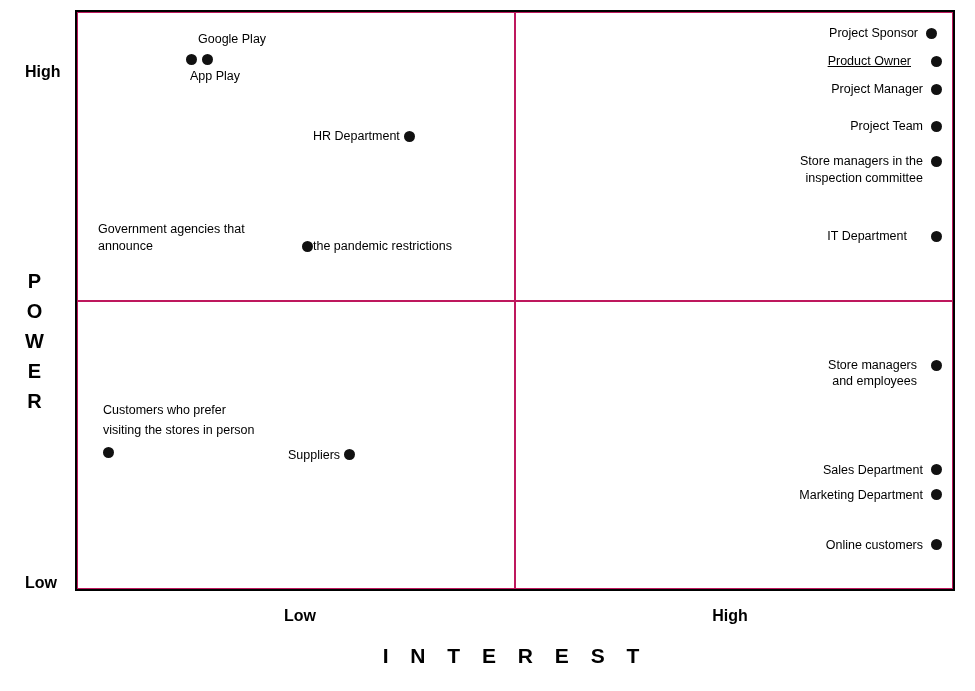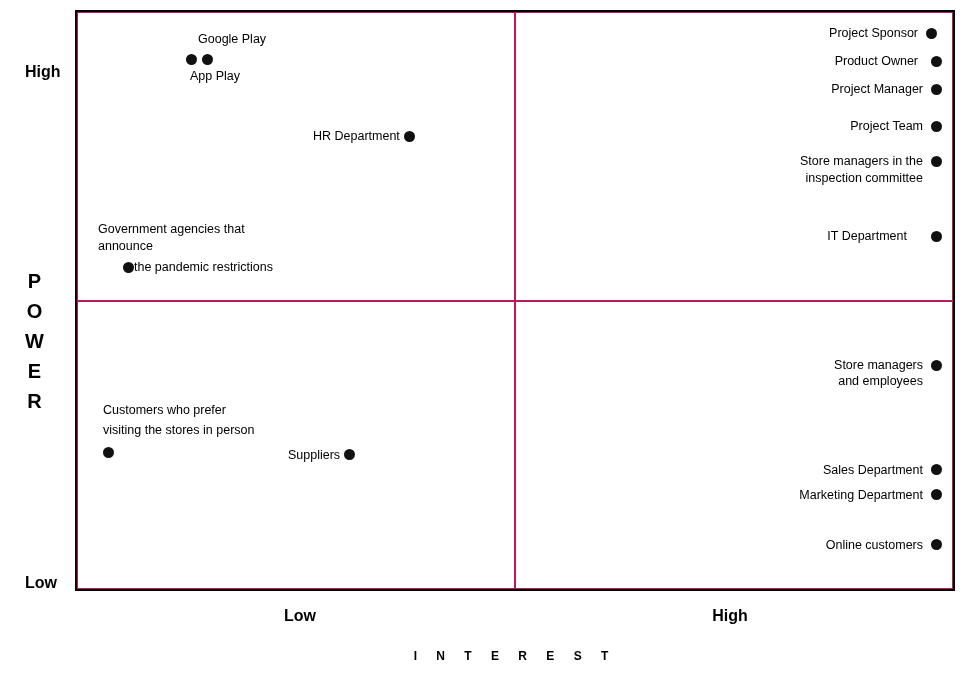--- a/index.html
+++ b/index.html
@@ -77,21 +77,21 @@
     }
 
     .x-axis-label-row {
       display: flex;
       justify-content: center;
       height: 30px;
       align-items: center;
     }
 
     .x-axis-label {
-      font-size: 12px;
+      font-size: 21px;
       font-weight: bold;
       letter-spacing: 8px;
     }
 
     .stakeholder {
       position: absolute;
       display: flex;
       align-items: center;
       gap: 4px;
       font-size: 12.5px;
@@ -192,39 +192,39 @@
               <span style="position:absolute; top:22px; left:-2px;"><span class="dot-inline"></span></span>
               <span style="position:absolute; top:22px; left:14px;"><span class="dot-inline"></span></span>
               <span style="position:absolute; top:37px; left:2px; white-space:nowrap;">App Play</span>
             </div>
 
             <div class="stakeholder" style="top:115px; left:235px;">
               <span>HR Department</span>
               <span class="dot-inline"></span>
             </div>
 
-            <div class="stakeholder" style="top:208px; left:20px; flex-direction: column; align-items: center;">
+            <div class="stakeholder" style="top:208px; left:20px; flex-direction: row; align-items: flex-end;">
               <span style="white-space: normal; width: 200px;">Government agencies that announce</span>
               <div style="display: flex; align-items: center; ">
                 <span class="dot-inline"></span>
                 <span>the pandemic restrictions</span>
               </div>
             </div>
           </div>
 
           <div class="quadrant q2">
 
             <div class="stakeholder" style="top:12px; right:15px; flex-direction: row-reverse;">
               <span class="dot-inline"></span>
               <span style="margin-right: 4px;">Project Sponsor</span>
             </div>
 
             <div class="stakeholder" style="top:40px; right:10px; flex-direction: row-reverse;">
               <span class="dot-inline"></span>
-              <span style="margin-right: 9px;">Product Owner</span>
+              <span style="margin-right: 16px; text-decoration: underline;">Product Owner</span>
             </div>
 
             <div class="stakeholder" style="top:68px; right:10px; flex-direction: row-reverse;">
               <span class="dot-inline"></span>
               <span style="margin-right: 4px;">Project Manager</span>
             </div>
 
             <div class="stakeholder" style="top:105px; right:10px; flex-direction: row-reverse;">
               <span class="dot-inline"></span>
               <span style="margin-right: 4px;">Project Team</span>
@@ -252,21 +252,21 @@
             <div class="stakeholder" style="top:145px; left:210px;">
               <span>Suppliers</span>
               <span class="dot-inline"></span>
             </div>
           </div>
 
           <div class="quadrant q4">
 
             <div class="stakeholder" style="top:55px; right:10px; flex-direction: row-reverse; align-items: flex-start;">
               <span class="dot-inline" style="margin-top:3px;"></span>
-              <span style="text-align:right; white-space:normal; width:140px; margin-right:4px;">Store managers<br>and employees</span>
+              <span style="text-align:right; white-space:normal; width:140px; margin-right:10px;">Store managers<br>and employees</span>
             </div>
 
             <div class="stakeholder" style="top:160px; right:10px; flex-direction: row-reverse;">
               <span class="dot-inline"></span>
               <span style="margin-right: 4px;">Sales Department</span>
             </div>
 
             <div class="stakeholder" style="top:185px; right:10px; flex-direction: row-reverse;">
               <span class="dot-inline"></span>
               <span style="margin-right: 4px;">Marketing Department</span>

